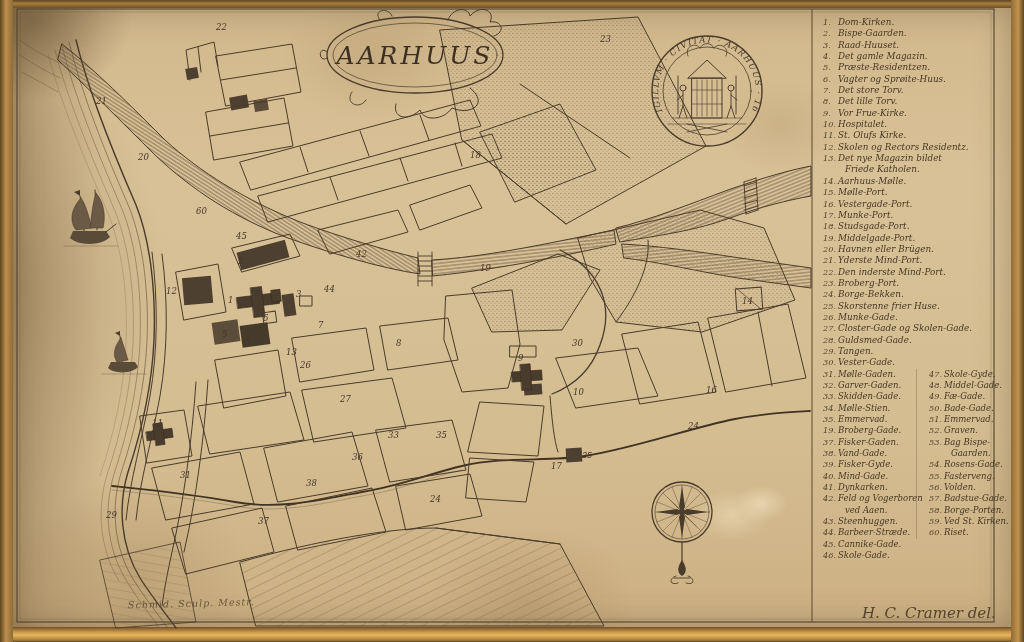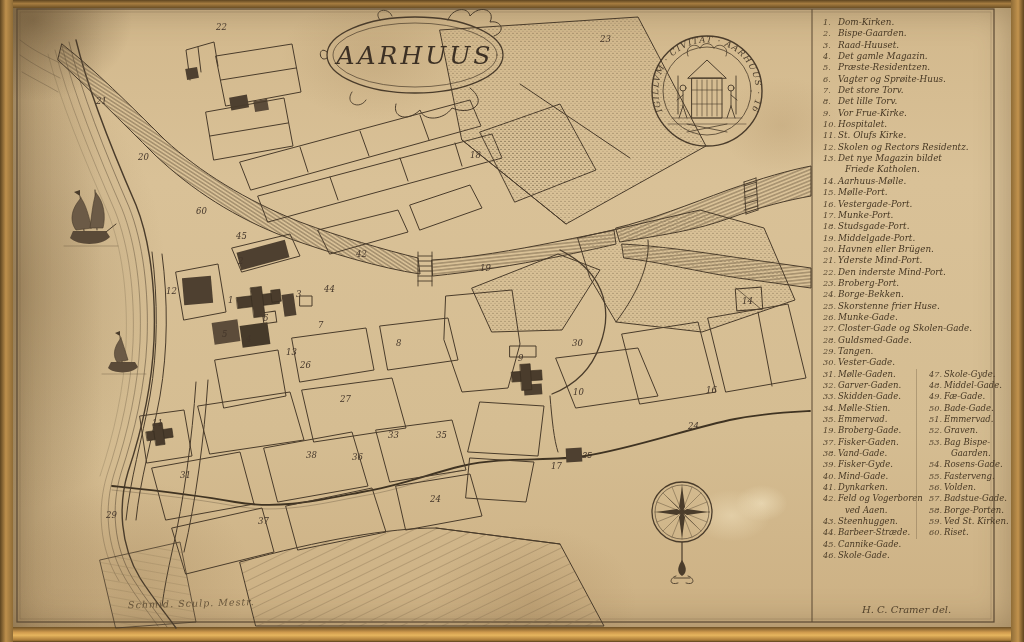--- a/index.html
+++ b/index.html
@@ -36,21 +36,21 @@
   .lcol{width:93px;}
   .lcol .lrow{font-size:8.5px;}
   .lcol.r{width:80px;border-left:1px solid rgba(90,72,50,.30);padding-left:12px;}
   
   #markers{position:absolute;inset:0;z-index:5;pointer-events:none;}
   .mk{position:absolute;font:italic 8.5px "DejaVu Serif",serif;color:#44362a;}
   
   .sig{position:absolute;z-index:5;font-style:italic;color:#54432c;}
   #sig-engraver{left:128px;top:597px;width:180px;font-size:9.5px;letter-spacing:1px;
     transform:rotate(-1.5deg);opacity:.8;}
-  #sig-carto{left:862px;top:604px;width:140px;font-size:10px;}
+  #sig-carto{left:862px;top:604px;width:140px;font-size:15px;}
 </style>
 </head>
 <body>
 
 <div id="stage">
   <div class="fedge f-top"></div>
   <div class="fedge f-bottom"></div>
   <div class="fedge f-left"></div>
   <div class="fedge f-right"></div>
 
@@ -583,21 +583,21 @@
       <span class="mk" style="left: 430px; top: 494px;">24</span>
       <span class="mk" style="left: 688px; top: 421px;">24</span>
       <span class="mk" style="left: 582px; top: 451px; font-family: Liberation Mono, monospace;">25</span>
       <span class="mk" style="left: 551px; top: 461px;">17</span>
       <span class="mk" style="left: 480px; top: 263px;">19</span>
       <span class="mk" style="left: 572px; top: 338px;">30</span>
       <span class="mk" style="left: 470px; top: 150px;">18</span>
       <span class="mk" style="left: 106px; top: 510px;">29</span>
       <span class="mk" style="left: 180px; top: 470px;">31</span>
       <span class="mk" style="left: 258px; top: 516px;">37</span>
-      <span class="mk" style="left: 306px; top: 450px;">38</span>
+      <span class="mk" style="left: 306px; top: 478px;">38</span>
       <span class="mk" style="left: 352px; top: 452px;">36</span>
       <span class="mk" style="left: 388px; top: 430px;">33</span>
       <span class="mk" style="left: 436px; top: 430px;">35</span>
       <span class="mk" style="left: 340px; top: 394px;">27</span>
       <span class="mk" style="left: 300px; top: 360px;">26</span>
     </div>
 
   <div class="sig" id="sig-engraver">Schmid. Sculp. Mestr.</div>
   <div class="sig" id="sig-carto">H. C. Cramer del.</div>
 </div>

